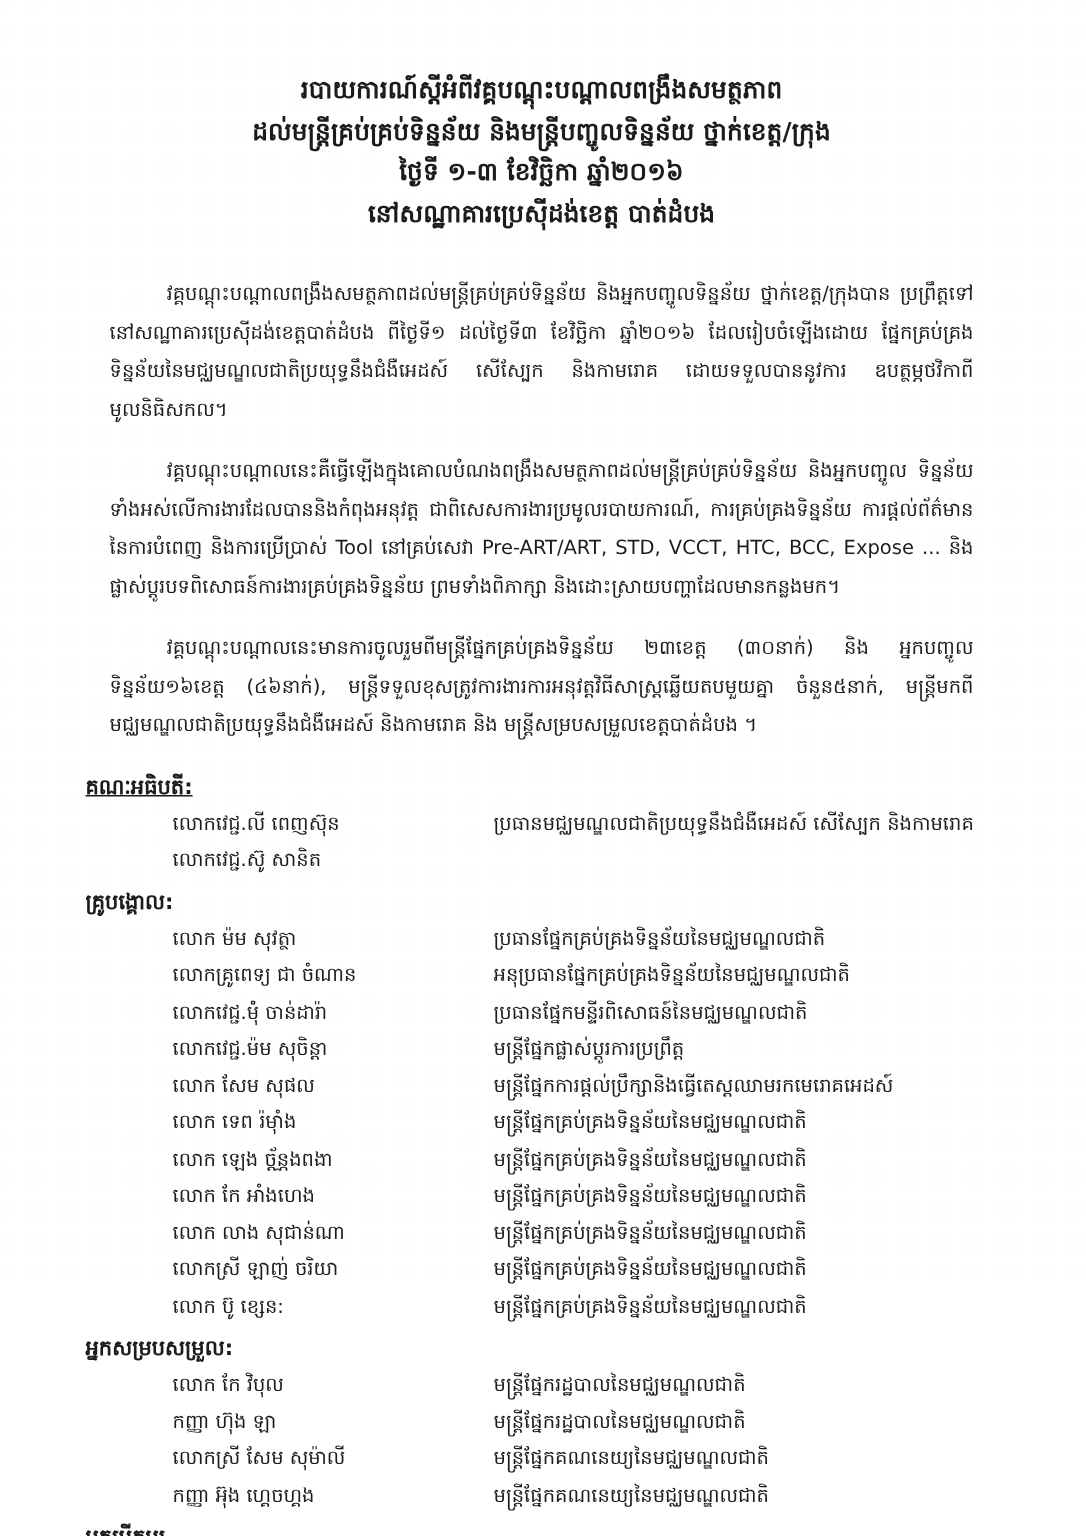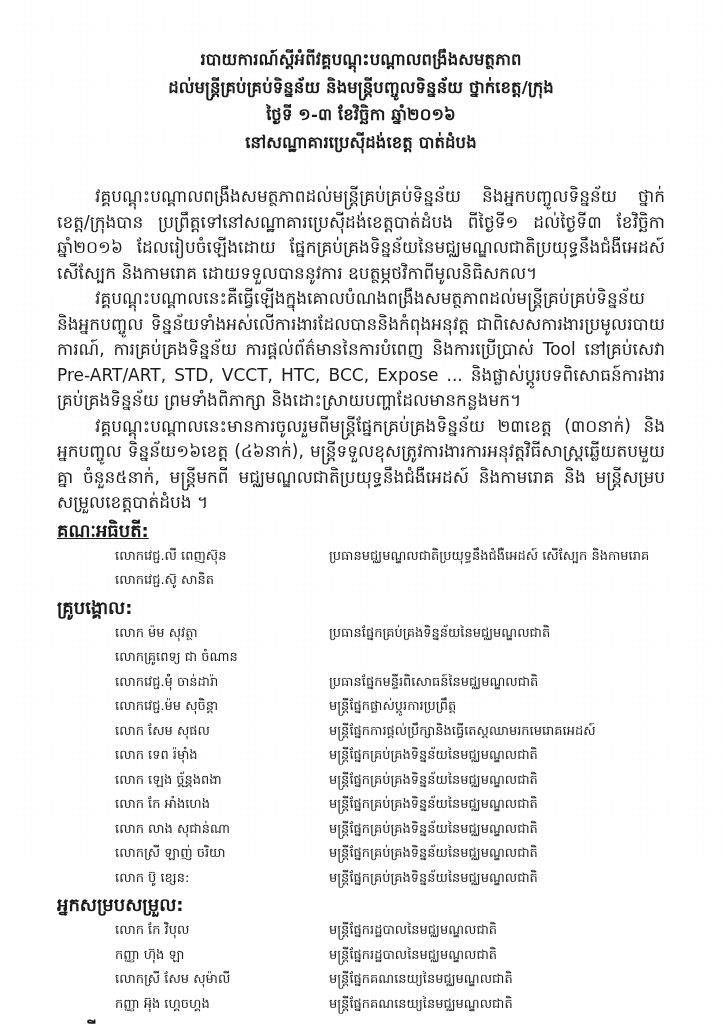--- a/index.html
+++ b/index.html
@@ -23,31 +23,31 @@
   }
   .title-block {
     text-align: center;
     font-weight: 700;
     font-size: 16.5px;
     line-height: 27.5px;
     margin-bottom: 28px;
     letter-spacing: 0.1px;
   }
   .body-text p {
-    margin: 0;
+    margin: 16px;
     text-align: justify;
     text-indent: 38px;
-    font-size: 17px;
+    font-size: 13px;
     line-height: 25.5px;
     font-weight: 500;
   }
   .section { margin-top: 2px; }
   .section-heading {
     font-weight: 700;
-    font-size: 18px;
+    font-size: 14px;
     line-height: 24px;
     margin: 3px 0 1px 0;
   }
   .section-heading.underlined { text-decoration: underline; }
   .rows { }
   .row {
     display: flex;
     padding-left: 58px;
     font-size: 13px;
     line-height: 24.5px;
@@ -100,20 +100,21 @@
     <div class="section-heading">គ្រូបង្គោល:</div>
     <div class="rows">
 
         <div class="row">
           <span class="name">លោក ម៉ម សុវត្ថា</span>
           <span class="role">ប្រធានផ្នែកគ្រប់គ្រងទិន្នន័យនៃមជ្ឈមណ្ឌលជាតិ</span>
         </div>
 
         <div class="row">
           <span class="name">លោកគ្រូពេទ្យ ជា ចំណាន</span>
+          <span class="role">អនុប្រធានផ្នែកគ្រប់គ្រងទិន្នន័យនៃមជ្ឈមណ្ឌលជាតិ</span>
         </div>
 
         <div class="row">
           <span class="name">លោកវេជ្ជ.ម៉ុំ ចាន់ដារ៉ា</span>
           <span class="role">ប្រធានផ្នែកមន្ទីរពិសោធន៍នៃមជ្ឈមណ្ឌលជាតិ</span>
         </div>
 
         <div class="row">
           <span class="name">លោកវេជ្ជ.ម៉ម សុចិន្តា</span>
           <span class="role">មន្ត្រីផ្នែកផ្លាស់ប្ដូរការប្រព្រឹត្ត</span>

